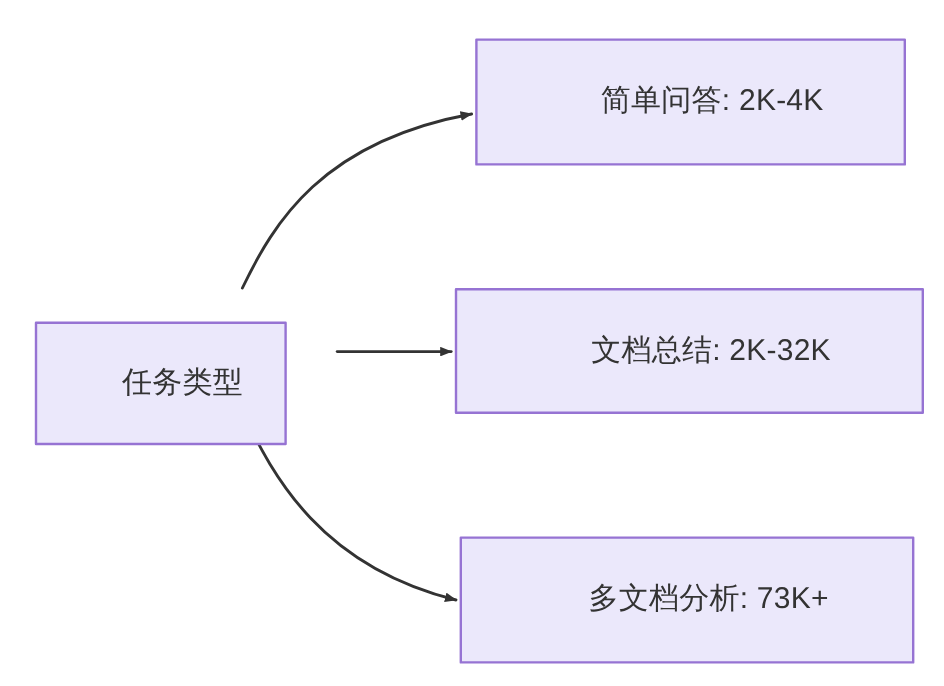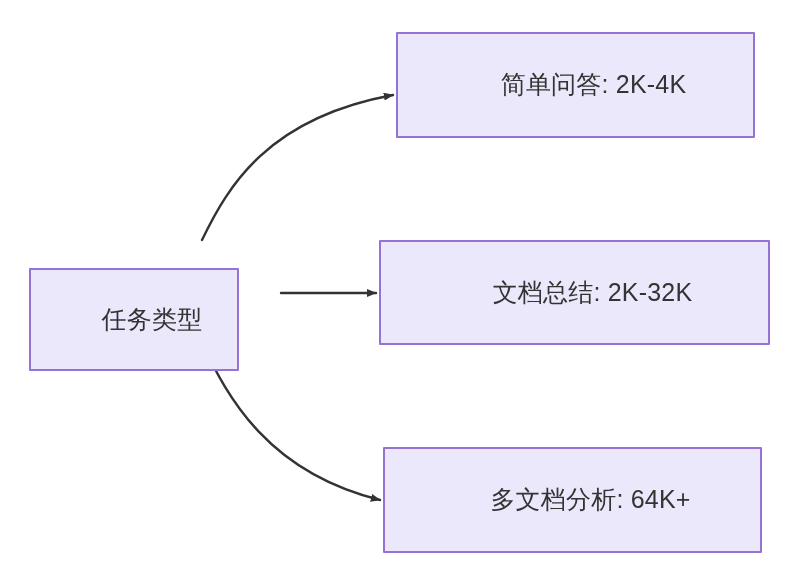--- a/index.html
+++ b/index.html
@@ -76,16 +76,16 @@
 
   <div class="node" id="node-qa">
     <span class="node-label">简单问答: 2K-4K</span>
   </div>
 
   <div class="node" id="node-sum">
     <span class="node-label">文档总结: 2K-32K</span>
   </div>
 
   <div class="node" id="node-multi">
-    <span class="node-label">多文档分析: 64K+</span>
+    <span class="node-label">多文档分析: 73K+</span>
   </div>
 
 </div>
 
 </body></html>

